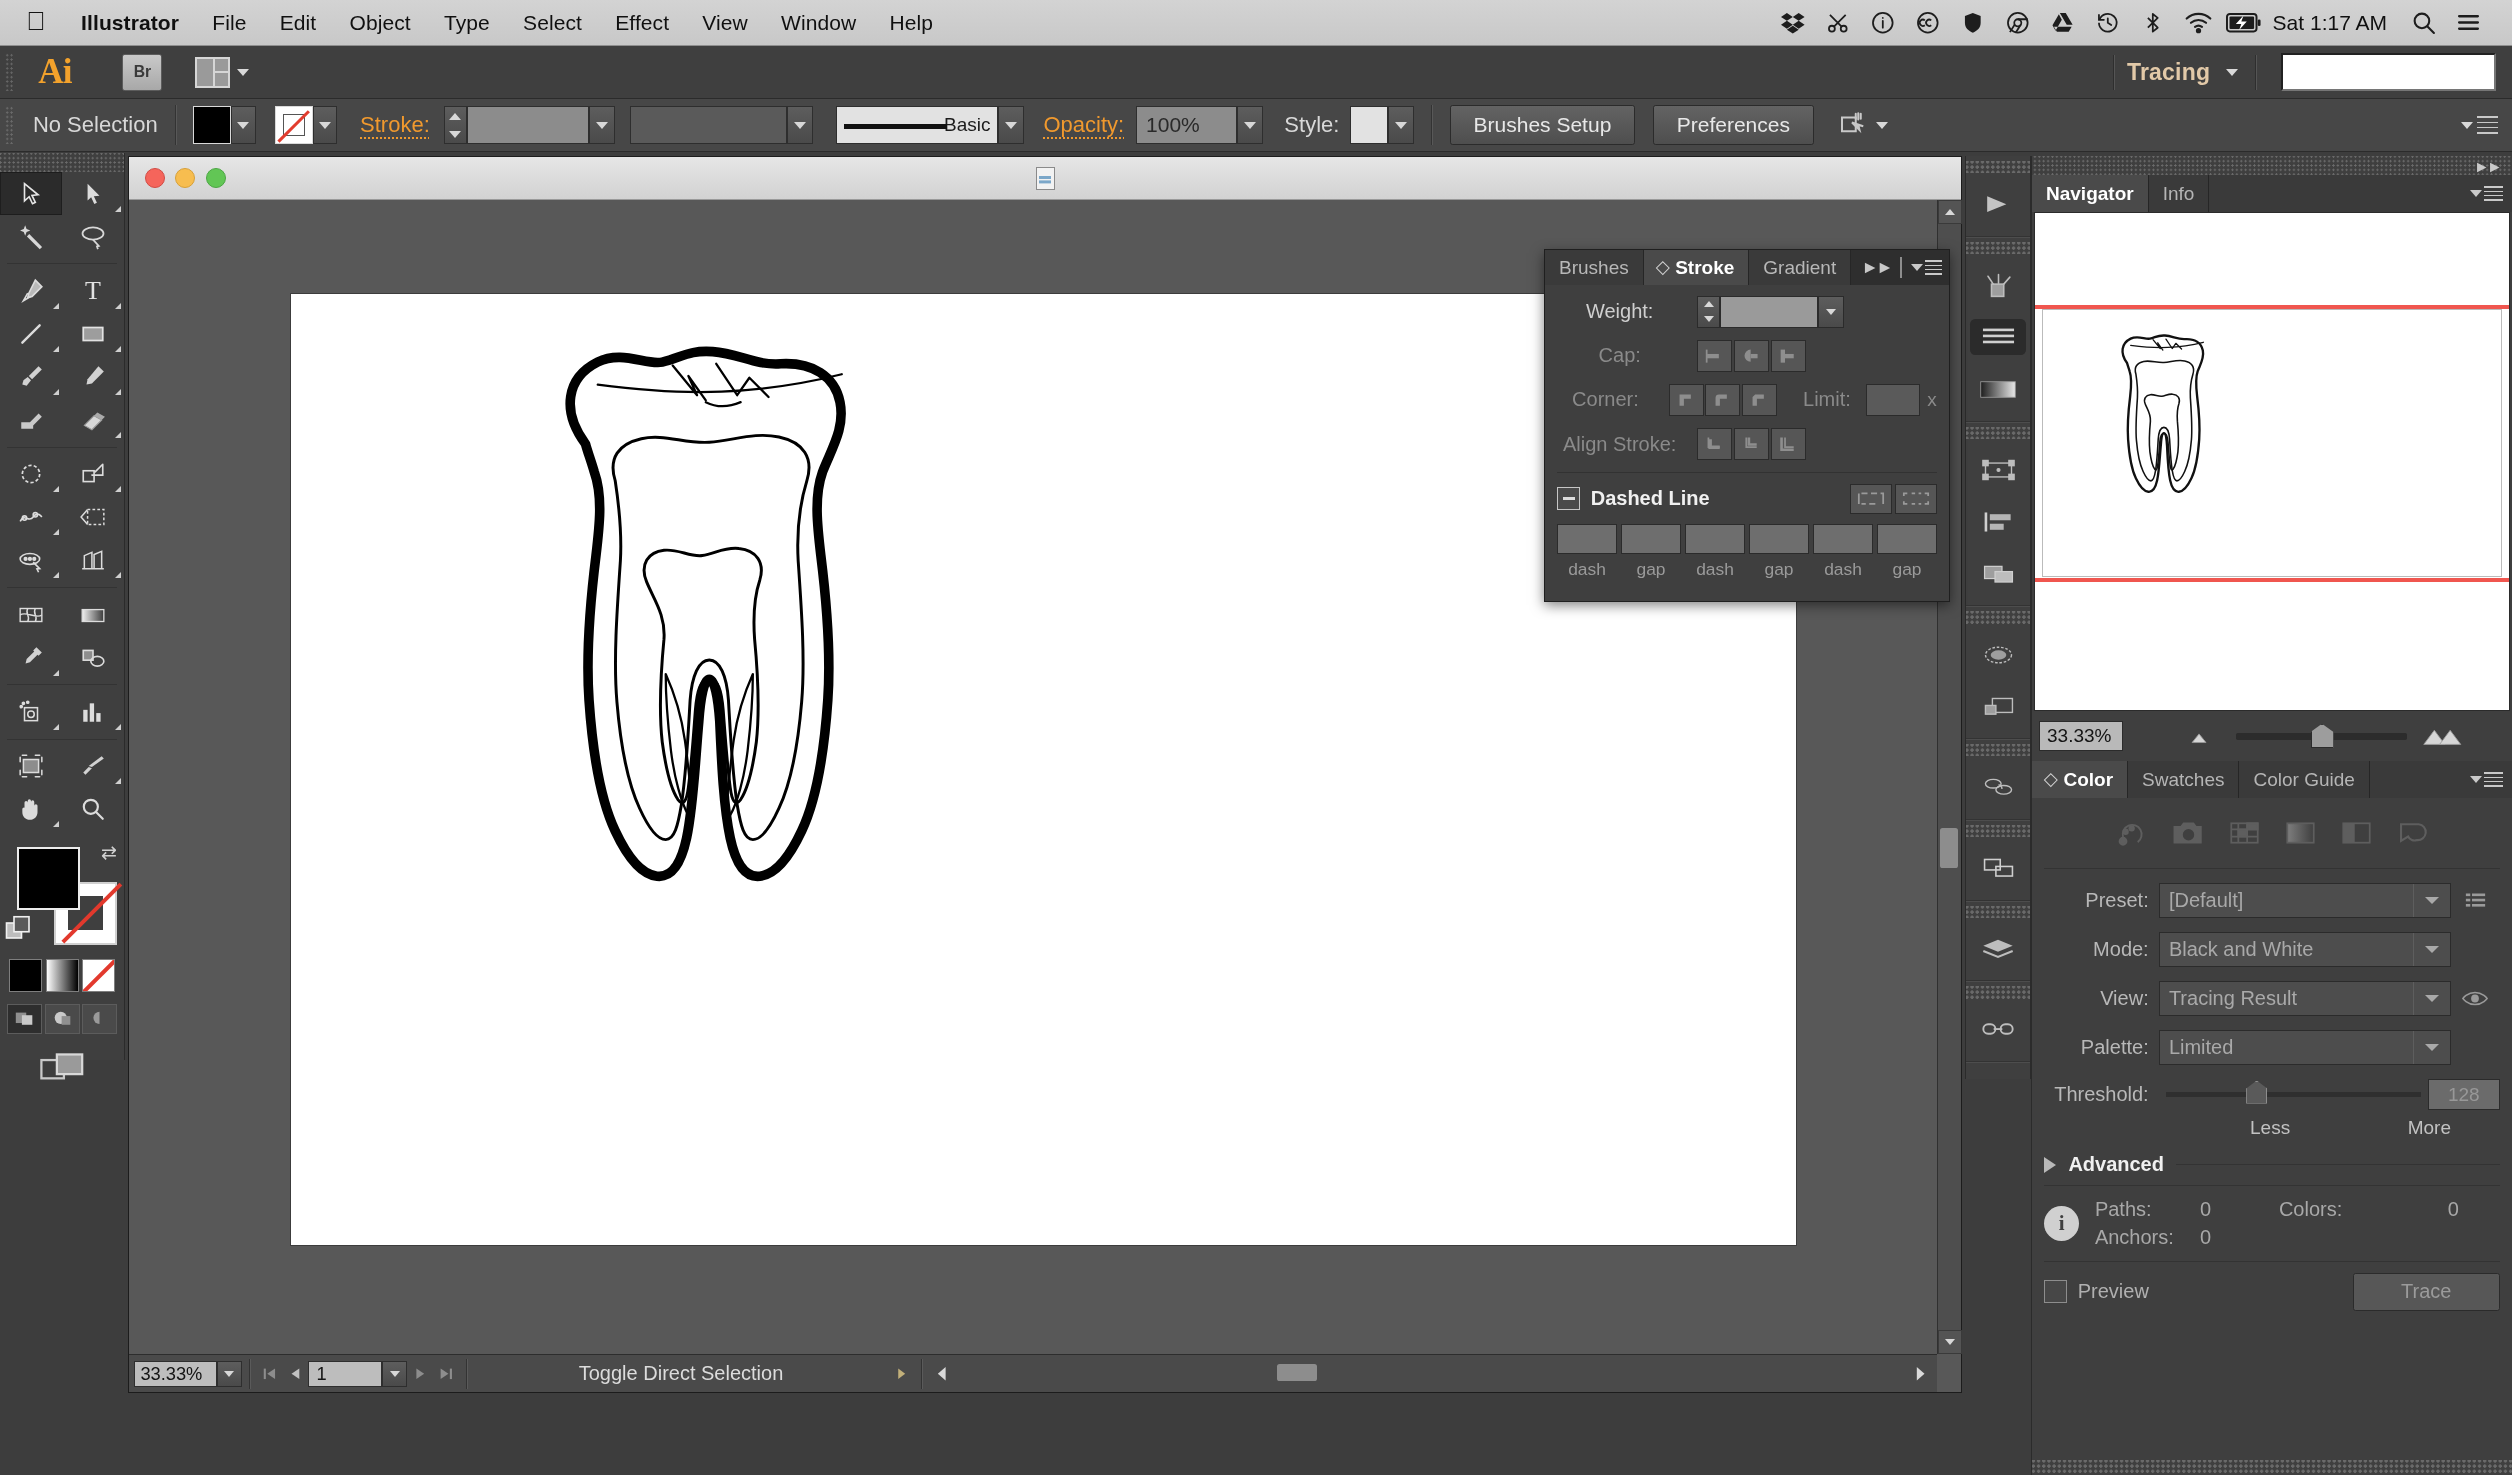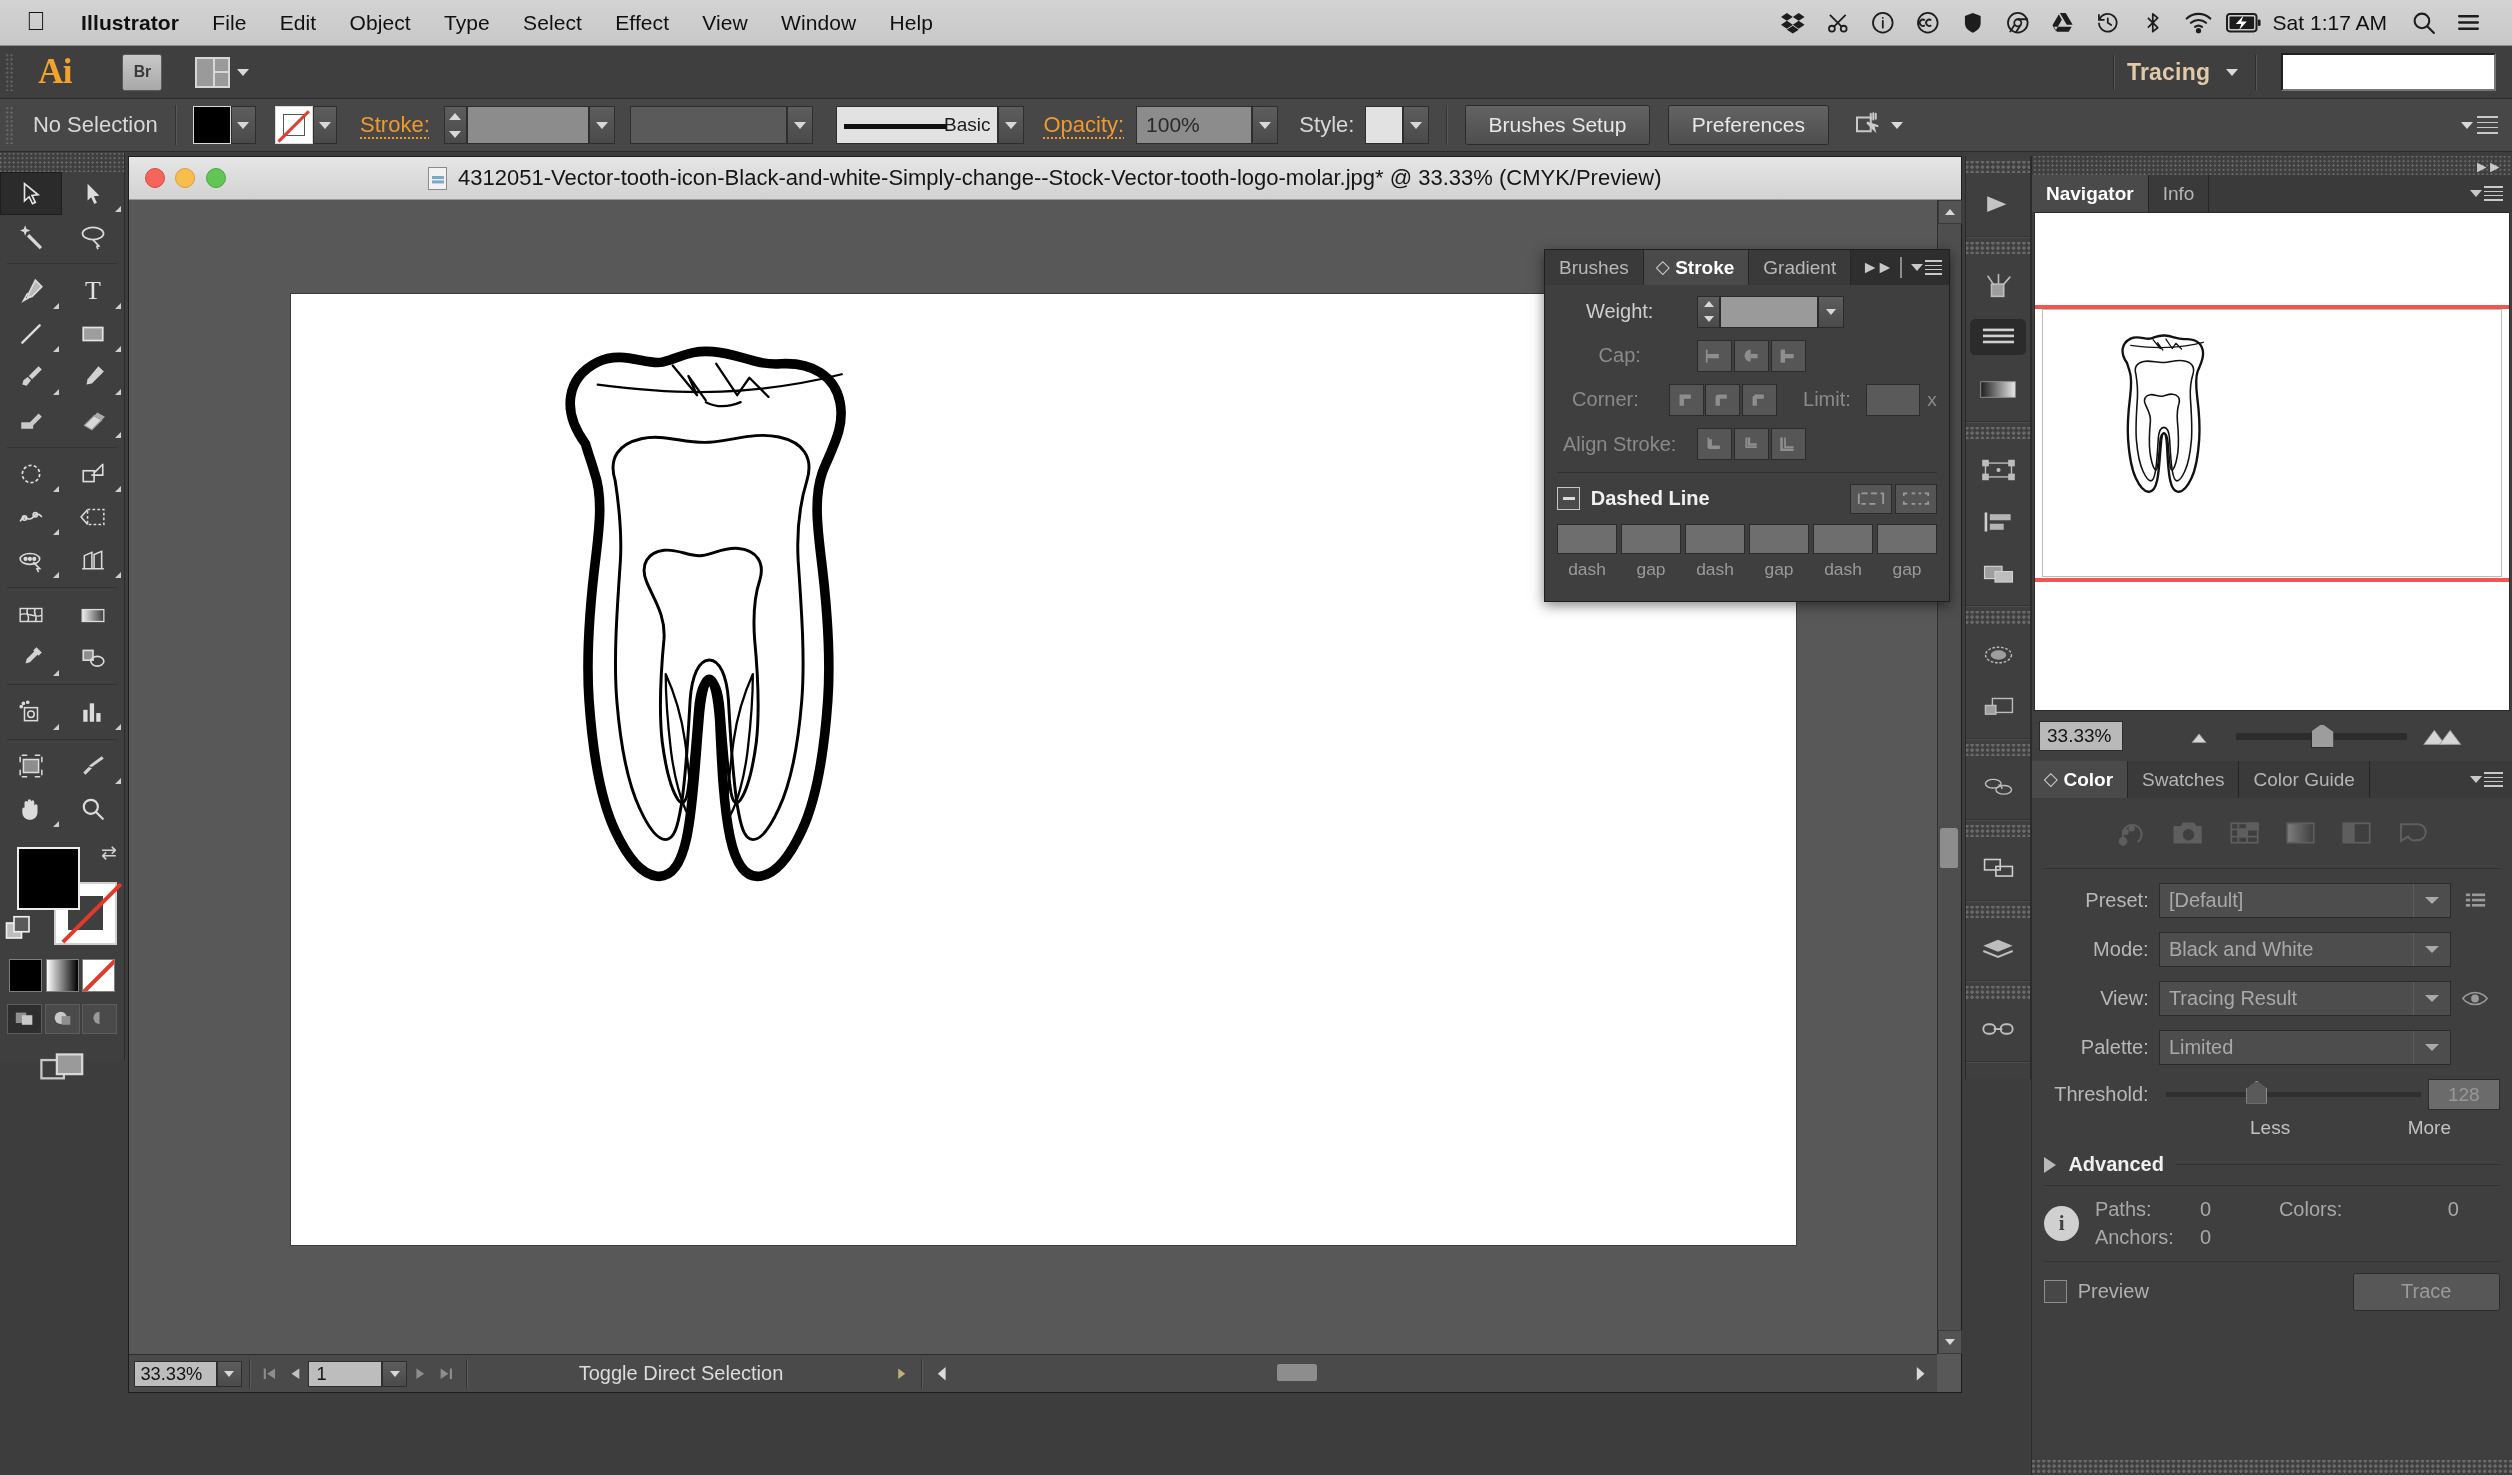--- a/index.html
+++ b/index.html
@@ -444,21 +444,21 @@
       <span>Basic</span>
     </div>
     <div class="fld-caret">
         <div class="tri-d"></div>
       </div>
   </div>
   <div style="width:19px"></div>
   <div class="orange-link">Opacity:</div>
   <div style="width:12.2px"></div>
   <div style="display:flex">
-    <div class="field" style="width:116px">100%</div>
+    <div class="field" style="width:101px">100%</div>
     <div class="fld-caret">
         <div class="tri-d"></div>
       </div>
   </div>
   <div style="width:21px"></div>
   <div class="cb-label" style="margin-left:0">Style:</div>
   <div style="width:10.5px"></div>
   <div style="display:flex">
     <div class="field light" style="width:38px"></div>
     <div class="fld-caret">
@@ -735,21 +735,20 @@
 
 <div id="docwin">
   <div id="doctitle">
     <div class="tl-dots">
       <div class="tl-dot tl-red"></div>
       <div class="tl-dot tl-yel"></div>
       <div class="tl-dot tl-grn"></div>
     </div>
     <div class="tl-center">
       <div class="doc-ico"></div>
-      <div class="doc-title-txt">4312051-Vector-tooth-icon-Black-and-white-Simply-change--Stock-Vector-tooth-logo-molar.jpg* @ 33.33% (CMYK/Preview)</div>
     </div>
   </div>
 
   <div id="canvas-area">
     <div id="artboard">
       <svg id="tooth-svg" viewBox="0 0 420 680">
         <g fill="none" stroke="#000" stroke-linecap="round" stroke-linejoin="round">
           <path d="M58 134 C30 96 36 58 72 40 C100 26 128 44 146 40 C168 35 176 26 204 28
                    C234 30 252 44 282 42 C318 40 344 56 350 86 C356 116 340 140 330 166
                    C320 194 324 228 328 262 C334 310 340 370 336 428 C332 486 324 540 306 578

